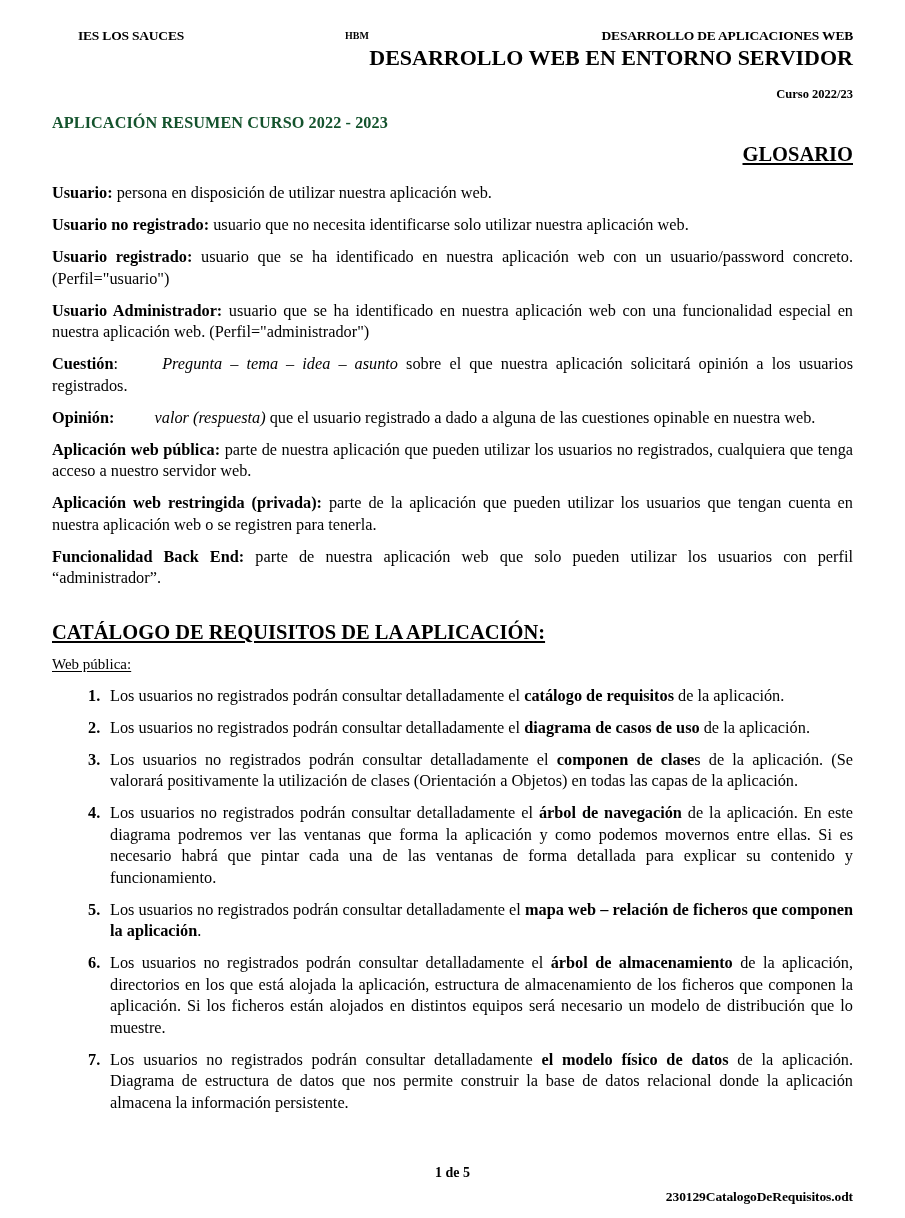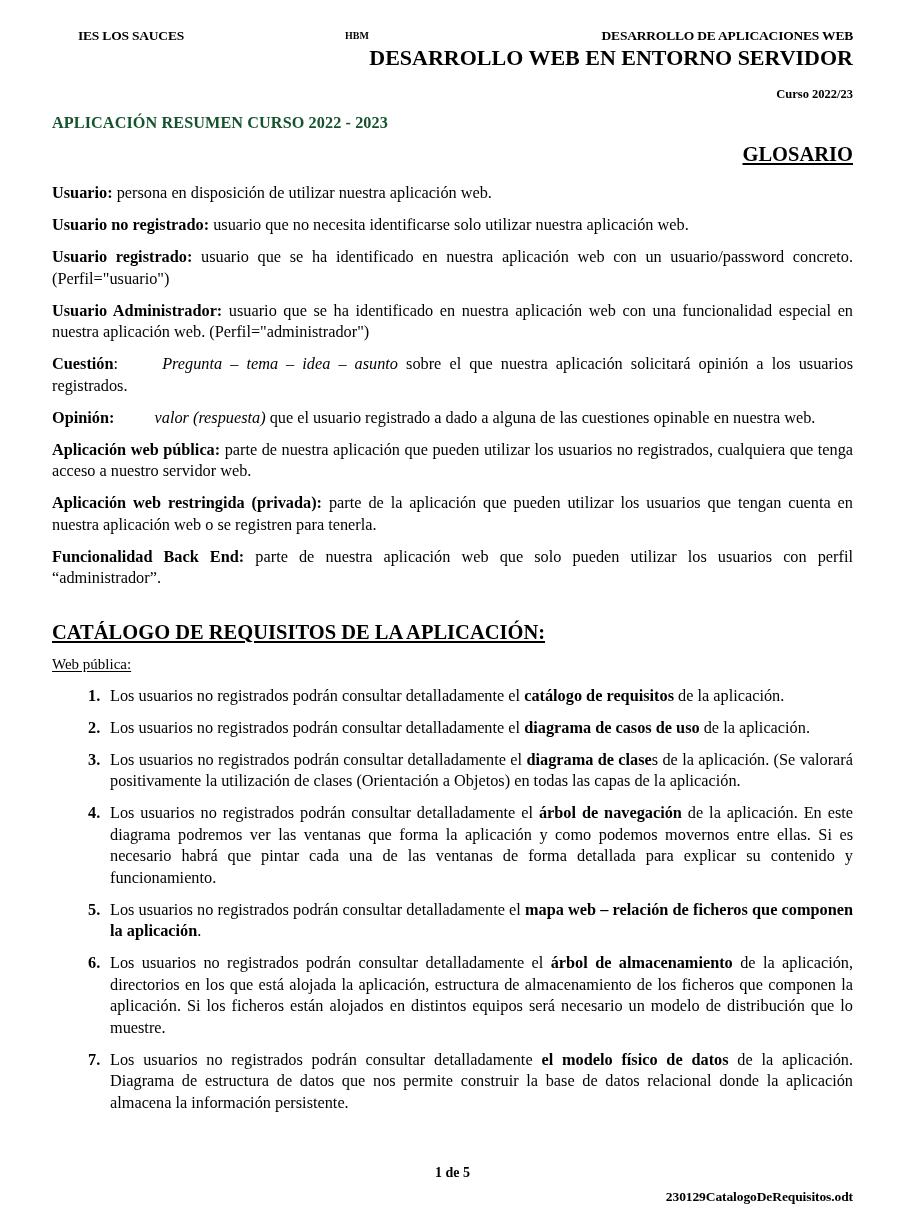--- a/index.html
+++ b/index.html
@@ -229,21 +229,21 @@
       <span class="h-catalogo">CATÁLOGO DE REQUISITOS DE LA APLICACIÓN:</span>
     </div>
 
     <div class="subhead-wrap">
       <span class="subhead">Web pública:</span>
     </div>
 
     <ol class="req-list" id="req-list">
         <li><span class="num">1.</span><span><span>Los usuarios no registrados podrán consultar detalladamente el </span><b>catálogo de requisitos</b><span> de la aplicación.</span></span></li>
         <li><span class="num">2.</span><span><span>Los usuarios no registrados podrán consultar detalladamente el </span><b>diagrama de casos de uso</b><span> de la aplicación.</span></span></li>
-        <li><span class="num">3.</span><span><span>Los usuarios no registrados podrán consultar detalladamente el </span><b>diagrama de clase</b><span>s de la aplicación. (Se valorará positivamente la utilización de clases (Orientación a Objetos) en todas las capas de la aplicación.</span></span></li>
+        <li><span class="num">3.</span><span><span>Los usuarios no registrados podrán consultar detalladamente el </span><b>componen de clase</b><span>s de la aplicación. (Se valorará positivamente la utilización de clases (Orientación a Objetos) en todas las capas de la aplicación.</span></span></li>
         <li><span class="num">4.</span><span><span>Los usuarios no registrados podrán consultar detalladamente el </span><b>árbol de navegación</b><span> de la aplicación. En este diagrama podremos ver las ventanas que forma la aplicación y como podemos movernos entre ellas. Si es necesario habrá que pintar cada una de las ventanas de forma detallada para explicar su contenido y funcionamiento.</span></span></li>
         <li><span class="num">5.</span><span><span>Los usuarios no registrados podrán consultar detalladamente el </span><b>mapa web – relación de ficheros que componen la aplicación</b><span>.</span></span></li>
         <li><span class="num">6.</span><span><span>Los usuarios no registrados podrán consultar detalladamente el </span><b>árbol de almacenamiento</b><span> de la aplicación, directorios en los que está alojada la aplicación, estructura de almacenamiento de los ficheros que componen la aplicación. Si los ficheros están alojados en distintos equipos será necesario un modelo de distribución que lo muestre.</span></span></li>
         <li><span class="num">7.</span><span><span>Los usuarios no registrados podrán consultar detalladamente </span><b>el modelo físico de datos</b><span> de la aplicación. Diagrama de estructura de datos que nos permite construir la base de datos relacional donde la aplicación almacena la información persistente.</span></span></li>
       </ol>
 
   </div>
 
   <div class="doc-footer">
     <div class="foot-page">1 de 5</div>

